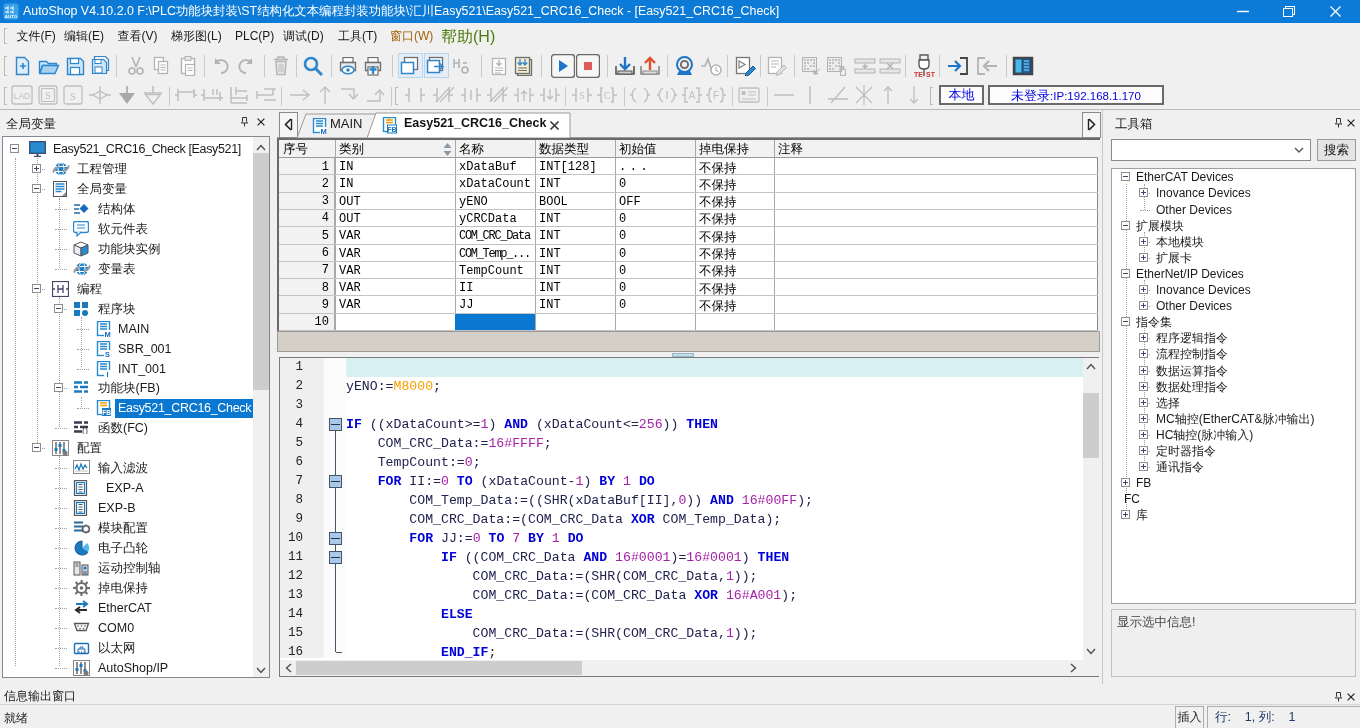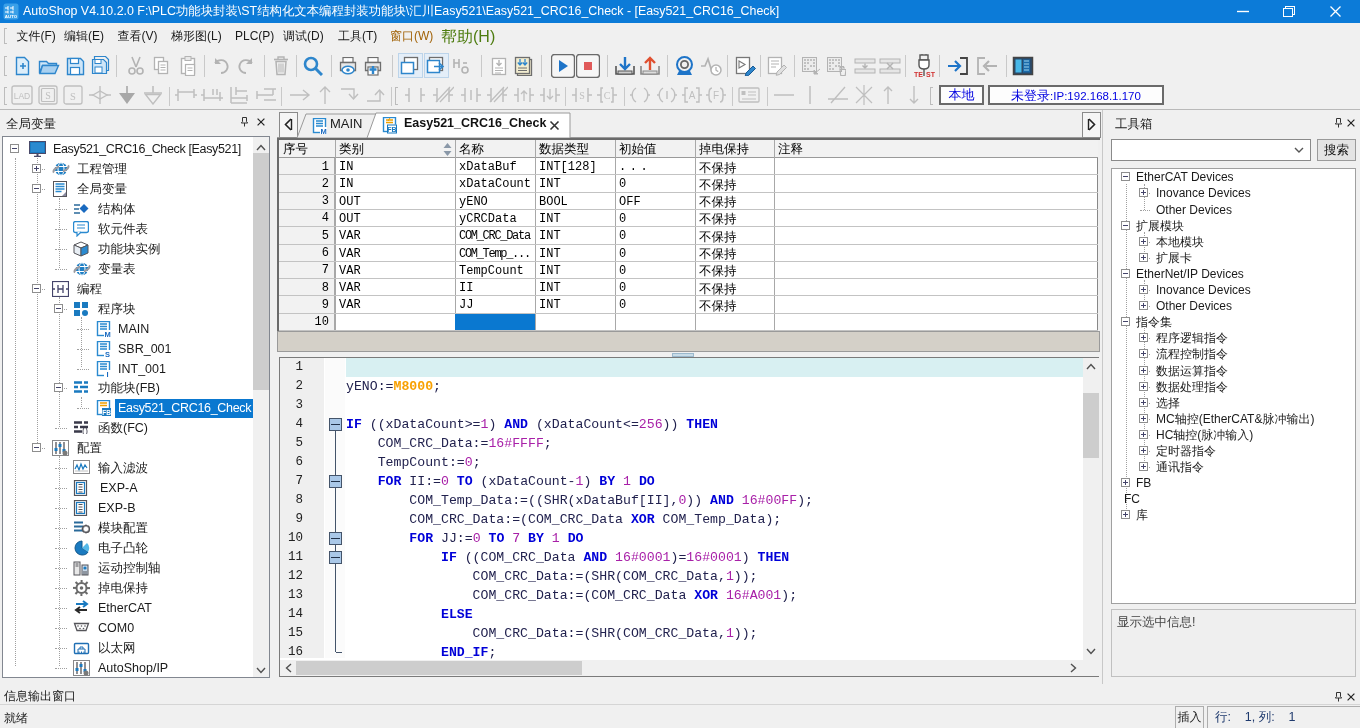--- a/index.html
+++ b/index.html
@@ -9,21 +9,21 @@
 .grip{position:absolute;width:3px;border-left:1px solid #bcbcbc;border-top:1px solid #bcbcbc;border-bottom:1px solid #bcbcbc}
 .trow{position:absolute;height:20px;line-height:20px;font-size:12.5px;color:#1a1a1a;white-space:nowrap}
 .xrow{position:absolute;height:16px;line-height:16px;font-size:12px;color:#1a1a1a;white-space:nowrap}
 .ebox{position:absolute;width:9px;height:9px;background:#fff;border:1px solid #8e8e8e}.ebox::before{content:"";position:absolute;left:1px;top:3px;width:5px;height:1px;background:#44446a}.ebox.pl::after{content:"";position:absolute;left:3px;top:1px;width:1px;height:5px;background:#44446a}
 .dotv{position:absolute;width:1px;border-left:1px dotted #a0a0a0}
 .doth{position:absolute;height:1px;border-top:1px dotted #a0a0a0}
 .cl{position:absolute;left:346px;height:19px;line-height:19px;font-family:"Liberation Mono",monospace;font-size:13.2px;white-space:pre;color:#21214e}
 .ln{position:absolute;left:281px;width:22px;height:19px;line-height:19px;text-align:right;font-family:"Liberation Mono",monospace;font-size:12.5px;color:#222}
 .kw{color:#0000d8;font-weight:bold}
 .nm{color:#a820a8}
-.orange{color:#f8a000;font-weight:bold}
+.orange{color:#f8a000;font-weight:normal}
 .thc{position:absolute;top:142px;height:16px;line-height:16px;font-size:12.5px;color:#000;padding-left:4px;white-space:nowrap}
 .tmono{font-family:"Liberation Mono",monospace;font-size:12px;color:#000}
 .tchn{font-size:12.5px;color:#000}
 </style></head><body>
 <div class="abs" style="left:0;top:0;width:1360px;height:23px;background:#0c7bd8"></div>
 <svg class="abs" style="left:3px;top:3px" width="16" height="17" viewBox="0 0 16 17">
     <rect x="0.5" y="0.5" width="15" height="16" rx="2.5" fill="#3aa0e8"></rect>
     <rect x="1.5" y="1.5" width="13" height="7" fill="none"></rect>
     <path d="M2 5h3M5 3v4M7 5h3M10 3v4M2 9h3M5 7.5v3M7 9h3M10 7.5v3" stroke="#fff" stroke-width="1" fill="none"></path>
     <text x="8" y="15" font-size="4.4" font-weight="bold" fill="#fff" text-anchor="middle" font-family="Liberation Sans">AUTO</text>
@@ -525,21 +525,21 @@
     <path d="M2 9l2-4 2 5 2-6 2 5 2-4 2 3" fill="none" stroke="#1a7ac0" stroke-width="1.2"></path>
     <path d="M2 11h13" stroke="#c0c0c0"></path>
   </svg>
 <div class="trow" style="left:98px;top:458.3px">输入滤波</div>
 <div class="doth" style="left:55px;top:488.2px;width:12px"></div>
 <svg style="position:absolute;left:73px;top:480.2px" width="15" height="16" viewBox="0 0 15 16">
     <rect x="1.5" y="0.5" width="12" height="15" fill="#fff" stroke="#55555a" stroke-width="1.2"></rect>
     <rect x="3.5" y="2.5" width="8" height="11" fill="none" stroke="#1a7ac0" stroke-width="1.2"></rect>
     <path d="M5.5 4.5h4M5.5 7h4M5.5 9.5h4M5.5 12h4" stroke="#55555a"></path>
   </svg>
-<div class="trow" style="left:100px;top:478.2px">EXP-A</div>
+<div class="trow" style="left:106px;top:478.2px">EXP-A</div>
 <div class="doth" style="left:55px;top:508.2px;width:12px"></div>
 <svg style="position:absolute;left:73px;top:500.2px" width="15" height="16" viewBox="0 0 15 16">
     <rect x="1.5" y="0.5" width="12" height="15" fill="#fff" stroke="#55555a" stroke-width="1.2"></rect>
     <rect x="3.5" y="2.5" width="8" height="11" fill="none" stroke="#1a7ac0" stroke-width="1.2"></rect>
     <path d="M5.5 4.5h4M5.5 7h4M5.5 9.5h4M5.5 12h4" stroke="#55555a"></path>
   </svg>
 <div class="trow" style="left:98px;top:498.2px">EXP-B</div>
 <div class="doth" style="left:55px;top:528.1px;width:12px"></div>
 <svg style="position:absolute;left:73px;top:520.1px" width="17" height="15" viewBox="0 0 17 15">
     <path d="M1 2.5h9M1 6.5h9M1 10.5h9" stroke="#2a6a9a" stroke-width="2"></path>

